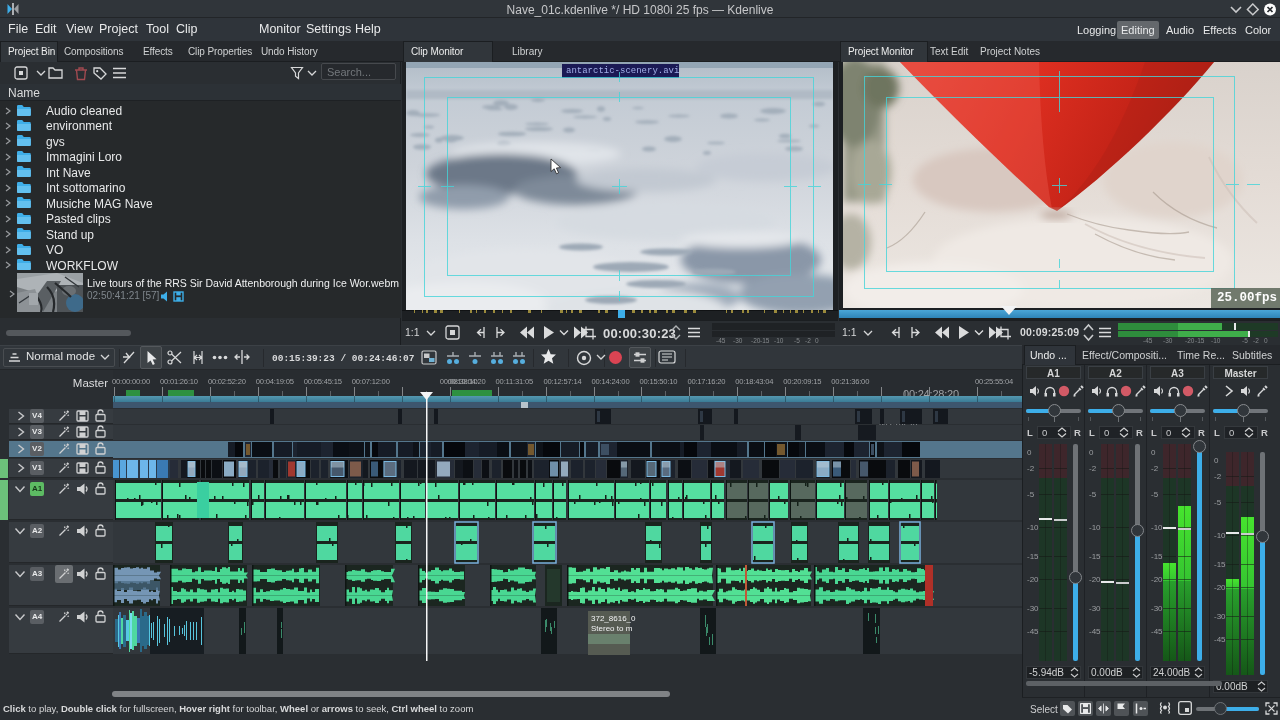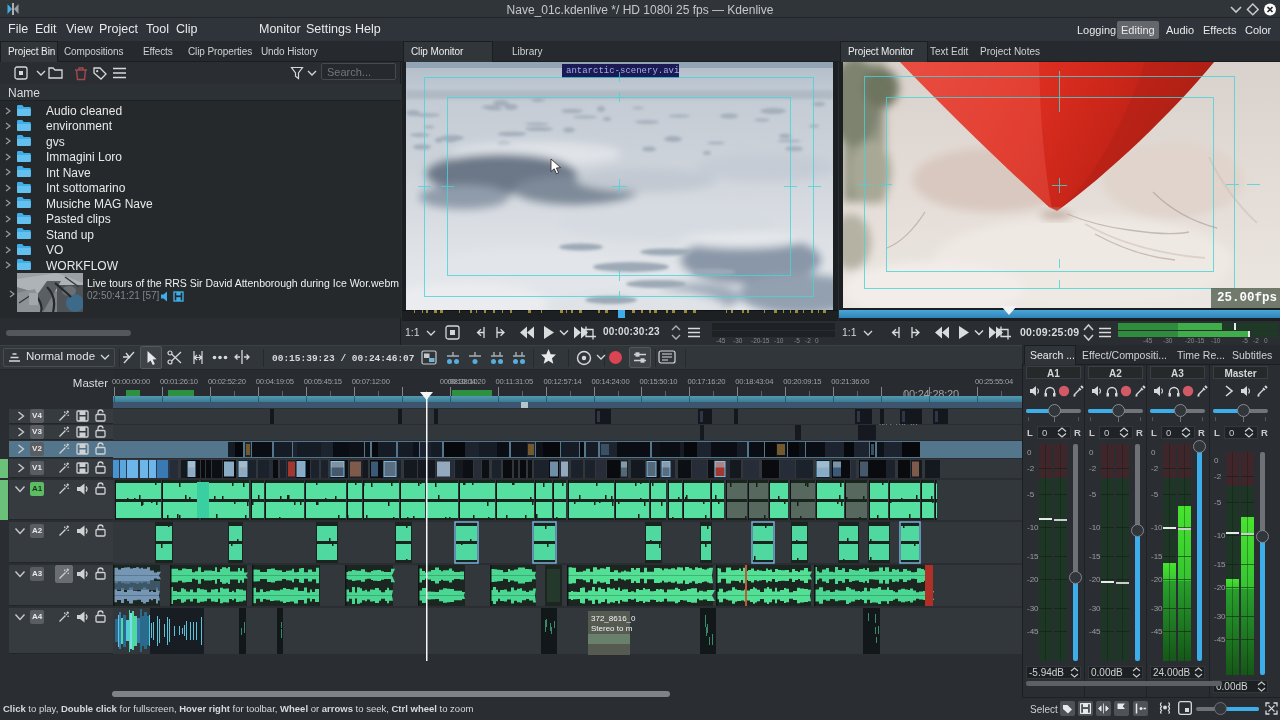--- a/index.html
+++ b/index.html
@@ -342,21 +342,21 @@
 <div class="abs" style="left:803px;top:310px;width:1px;height:3px;background:#9a8a3c;"></div>
 <div class="abs" style="left:811px;top:310px;width:2px;height:3px;background:#9a8a3c;"></div>
 <div class="abs" style="left:818px;top:310px;width:1px;height:3px;background:#9a8a3c;"></div>
 <div class="abs" style="left:823px;top:310px;width:3px;height:3px;background:#9a8a3c;"></div>
 <div class="abs" style="left:618px;top:310px;width:7px;height:8px;background:#3daee9;"></div>
 <div class="abs" style="left:402px;top:320px;width:436px;height:25px;background:#2a2e32;border-top:1px solid #1b1e21;"></div>
 <div class="abs" style="left:405px;top:326px;white-space:nowrap;font-size:10.5px;color:#d5d6d7;">1:1</div>
 <svg class="abs" style="left:426px;top:330px" width="10" height="6" viewBox="0 0 10 6">
     <path d="M1 1 L5.0 5 L9 1" stroke="#d5d6d7" stroke-width="1.3" fill="none"></path>
   </svg>
-<div class="abs" style="left:603px;top:326px;white-space:nowrap;font-size:10px;font-weight:bold;color:#d9dadb;letter-spacing:0.2px;">00:00:30:23</div>
+<div class="abs" style="left:603px;top:326px;white-space:nowrap;font-size:13px;font-weight:bold;color:#d9dadb;letter-spacing:0.2px;">00:00:30:23</div>
 <svg class="abs" style="left:445px;top:325px" width="16" height="15" viewBox="0 0 16 15">
     <rect x="1" y="1" width="13" height="13" rx="2" fill="none" stroke="#d5d6d7" stroke-width="1.3"></rect>
     <rect x="5" y="5" width="5" height="5" fill="#d5d6d7"></rect>
   </svg>
 <svg class="abs" style="left:470px;top:324px" width="145" height="17" viewBox="0 0 145 17">
     <g fill="#dadbdc">
       <path d="M14 3 v11 M14 8.5 H7.5 M11 5.2 l-3.5 3.3 3.5 3.3" stroke="#dadbdc" stroke-width="1.3" fill="none"></path>
       <path d="M27 3 v11 M27 8.5 h6.5 M30.5 5.2 l3.5 3.3 -3.5 3.3" stroke="#dadbdc" stroke-width="1.3" fill="none"></path>
       <path d="M57 2.5 L50 8.5 L57 14.5 z M64 2.5 L57 8.5 L64 14.5 z"></path>
       <path d="M74 2 L84 8.5 L74 15 z"></path>
@@ -568,21 +568,21 @@
     <rect x="2.5" y="1.3" width="4" height="4.4" fill="#cfd0d1"></rect>
     <rect x="7.5" y="7.3" width="4" height="4.4" fill="#cfd0d1"></rect>
   </svg>
 <svg class="abs" style="left:658px;top:350px" width="18" height="15" viewBox="0 0 18 15">
     <rect x="1" y="1" width="16" height="12" rx="2" stroke="#d8d9da" fill="none" stroke-width="1.2"></rect>
     <path d="M4 4 h10 M4 7 h10 M4 10 h6" stroke="#d8d9da" stroke-width="1.1"></path>
   </svg>
 <div class="abs" style="left:1022px;top:345px;width:258px;height:375px;background:#2a2e32;border-left:1px solid #1b1e21;"></div>
 <div class="abs" style="left:1022px;top:345px;width:258px;height:20px;background:#26292d;border-bottom:1px solid #1b1e21;"></div>
 <div class="abs" style="left:1024px;top:345px;width:52px;height:20px;background:#2f343a;border:1px solid #1b1e21;border-bottom:none;"></div>
-<div class="abs" style="left:1030px;top:349px;white-space:nowrap;font-size:10.5px;color:#eceded;">Search ...</div>
+<div class="abs" style="left:1030px;top:349px;white-space:nowrap;font-size:10.5px;color:#eceded;">Undo ...</div>
 <div class="abs" style="left:1082px;top:349px;white-space:nowrap;font-size:10.5px;color:#cfd1d2;">Effect/Compositi...</div>
 <div class="abs" style="left:1177px;top:349px;white-space:nowrap;font-size:10.5px;color:#cfd1d2;">Time Re...</div>
 <div class="abs" style="left:1232px;top:349px;white-space:nowrap;font-size:10.5px;color:#cfd1d2;">Subtitles</div>
 <div class="abs" style="left:1026px;top:366px;width:55px;height:13px;background:#26292a;border:1px solid #3a3f44;"></div>
 <div class="abs" style="left:1025px;top:368px;white-space:nowrap;width:57px;text-align:center;font-size:10px;color:#d5d6d7;font-weight:bold;">A1</div>
 <svg class="abs" style="left:1029px;top:385px" width="12" height="12" viewBox="0 0 12 12">
     <path d="M1 4 h2.5 L7 1 v10 L3.5 8 H1 z" fill="#d7d8d9"></path>
     <path d="M8.5 3.5 q2 2.5 0 5" stroke="#d7d8d9" fill="none" stroke-width="1.1"></path>
   </svg>
 <svg class="abs" style="left:1044px;top:385px" width="12" height="12" viewBox="0 0 12 12">

